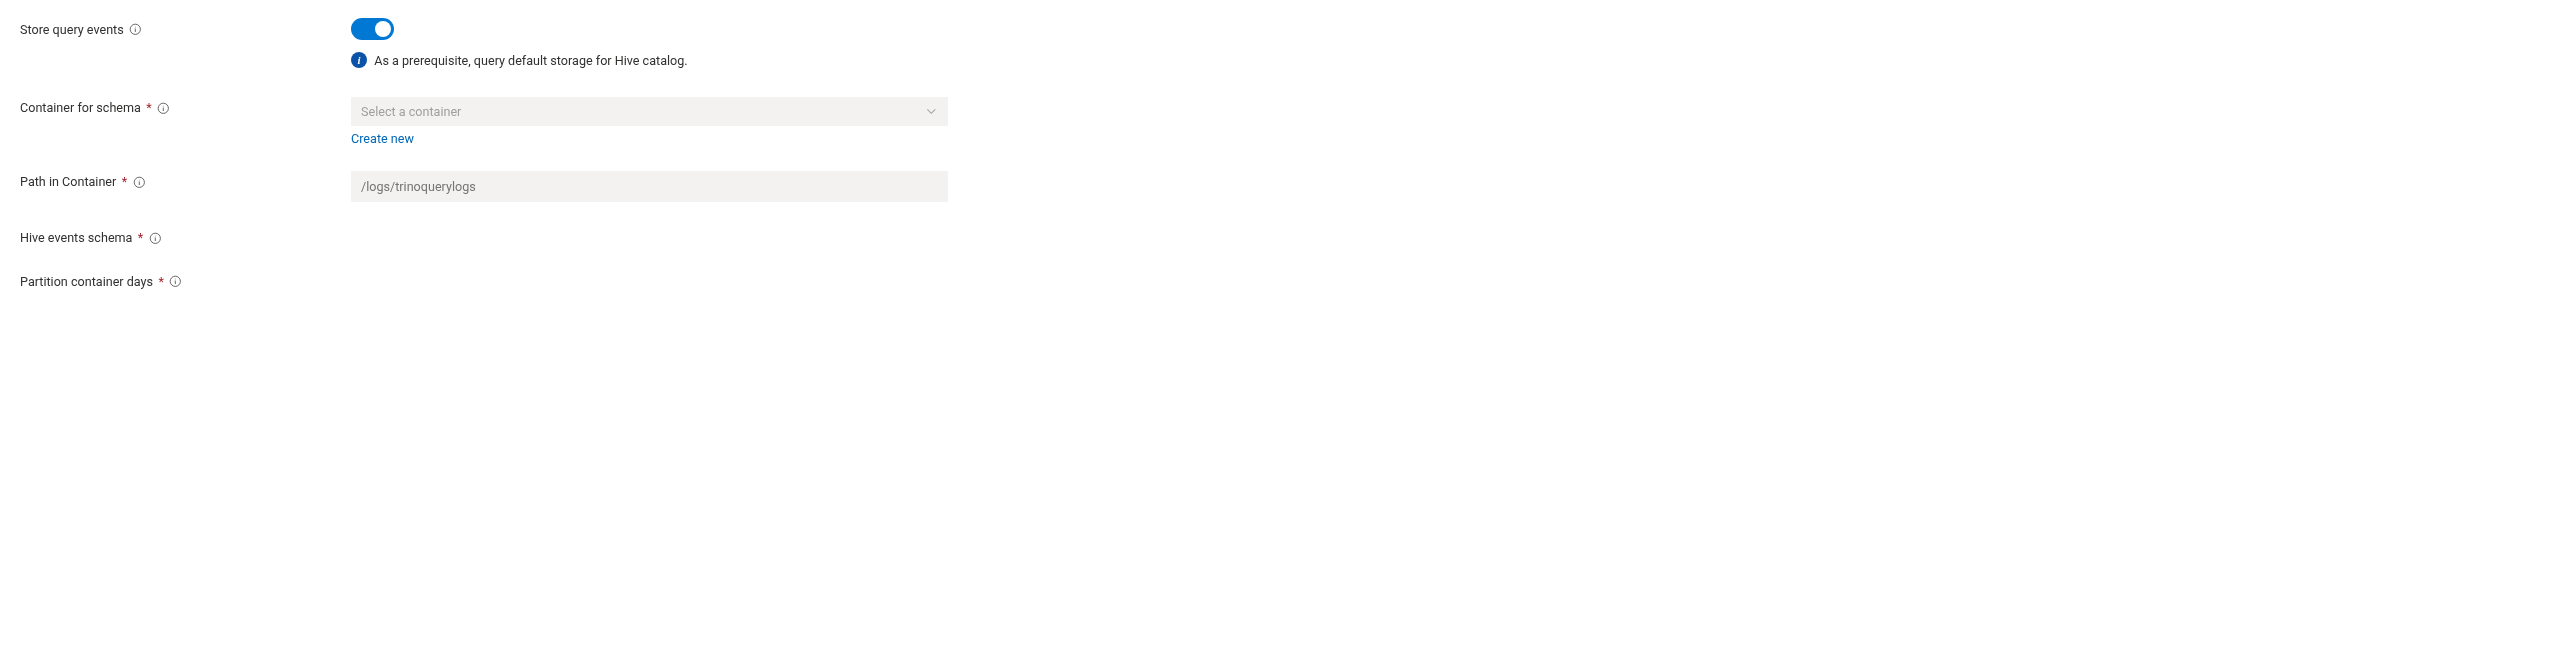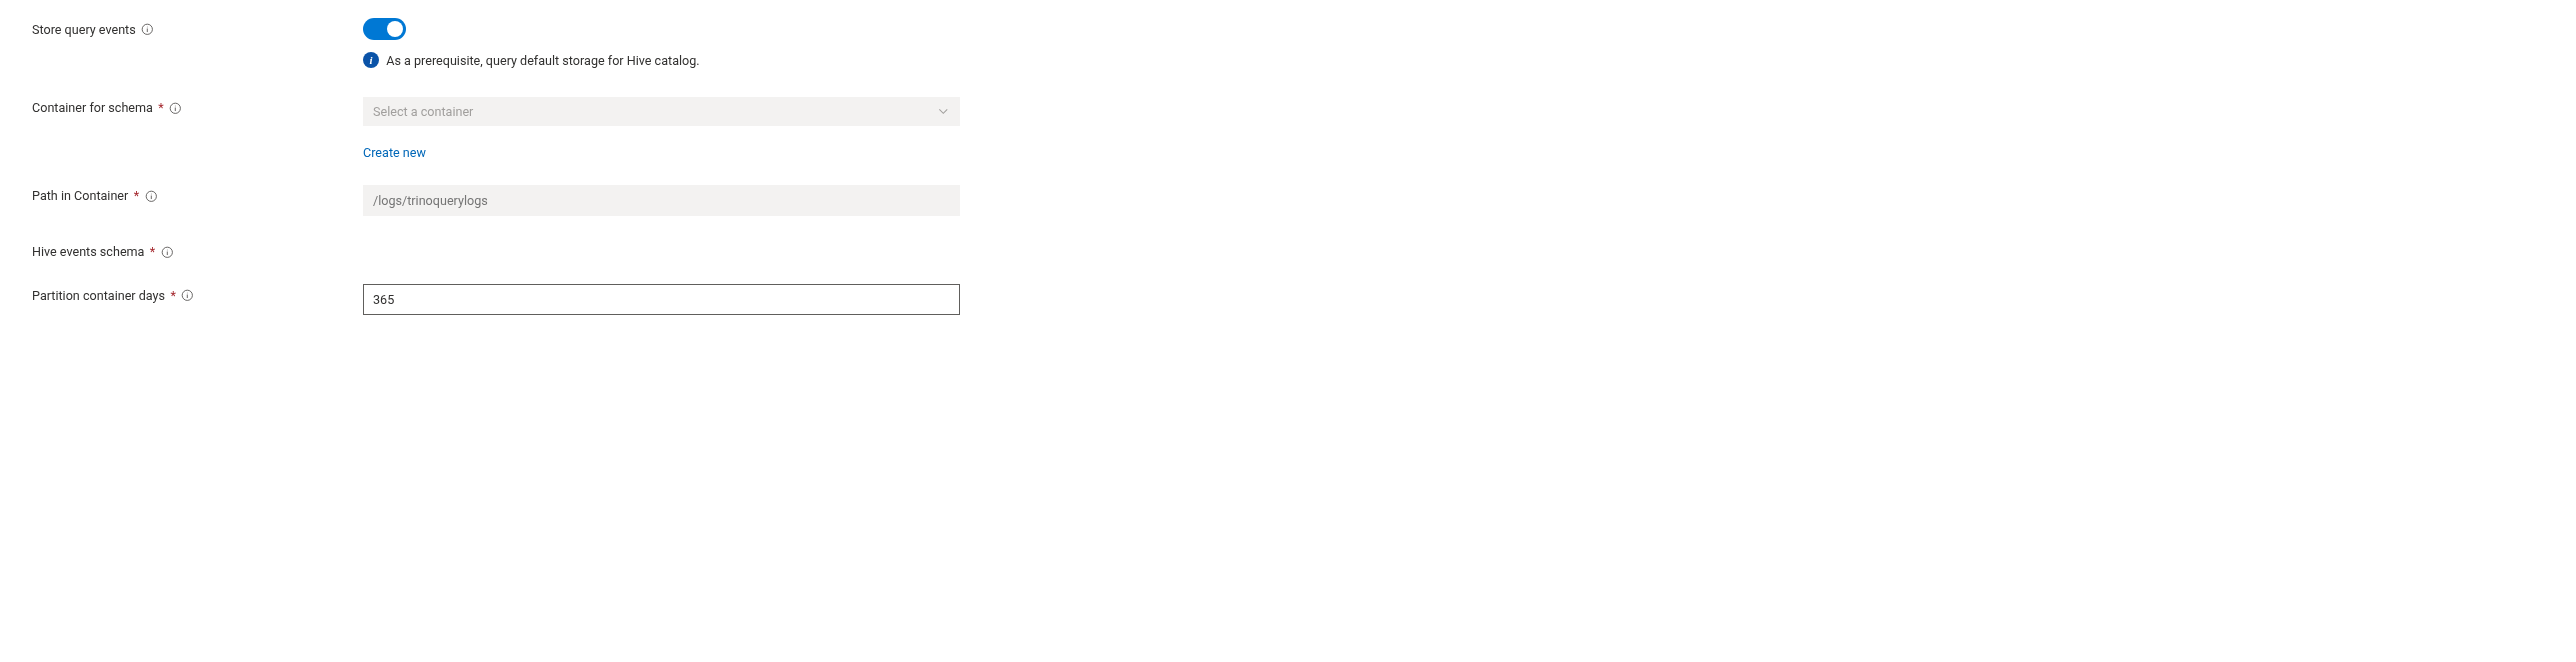--- a/index.html
+++ b/index.html
@@ -16,21 +16,20 @@
       align-items: flex-start;
       margin-bottom: 25px;
     }
     .label-col {
       width: 331px;
       flex: 0 0 331px;
       display: flex;
       align-items: center;
       padding-top: 3.6px;
       gap: 5.4px;
-      margin-left: 12px;
     }
     .control-col {
       flex: 0 0 597px;
       display: flex;
       flex-direction: column;
       align-items: flex-start;
     }
     .label-text { font-size: 12.6px; }
     .req { color: #a4262c; }
     .info-icon {
@@ -94,21 +93,21 @@
       position: absolute;
       right: 9px; top: 50%;
       transform: translateY(-50%);
       display: inline-flex;
     }
     .select .chev svg { width: 12.6px; height: 12.6px; }
 
     .link {
       color: #0067b8;
       font-size: 12.6px;
-      margin-top: 19px;
+      margin-top: 5px;
       cursor: pointer;
       text-decoration: none;
       text-align: center;
     }
 
     
     .txt {
       width: 100%;
       height: 31px;
       border: 0.9px solid #605e5c;
@@ -210,17 +209,14 @@
     <span class="label-text">Partition container days</span>
     <span class="req">*</span>
     <span class="info-icon">
       <svg viewBox="0 0 16 16" fill="none" stroke="#605e5c" stroke-width="1.2">
           <circle cx="8" cy="8" r="6.5"></circle>
           <circle cx="8" cy="5" r="0.6" fill="#605e5c" stroke="none"></circle>
           <line x1="8" y1="7" x2="8" y2="11.5"></line>
         </svg>
     </span>
   </div>
-  <div class="control-col">
-    <input class="txt" value="365" style="">
-  </div>
 </div>
 
 
 </body></html>

